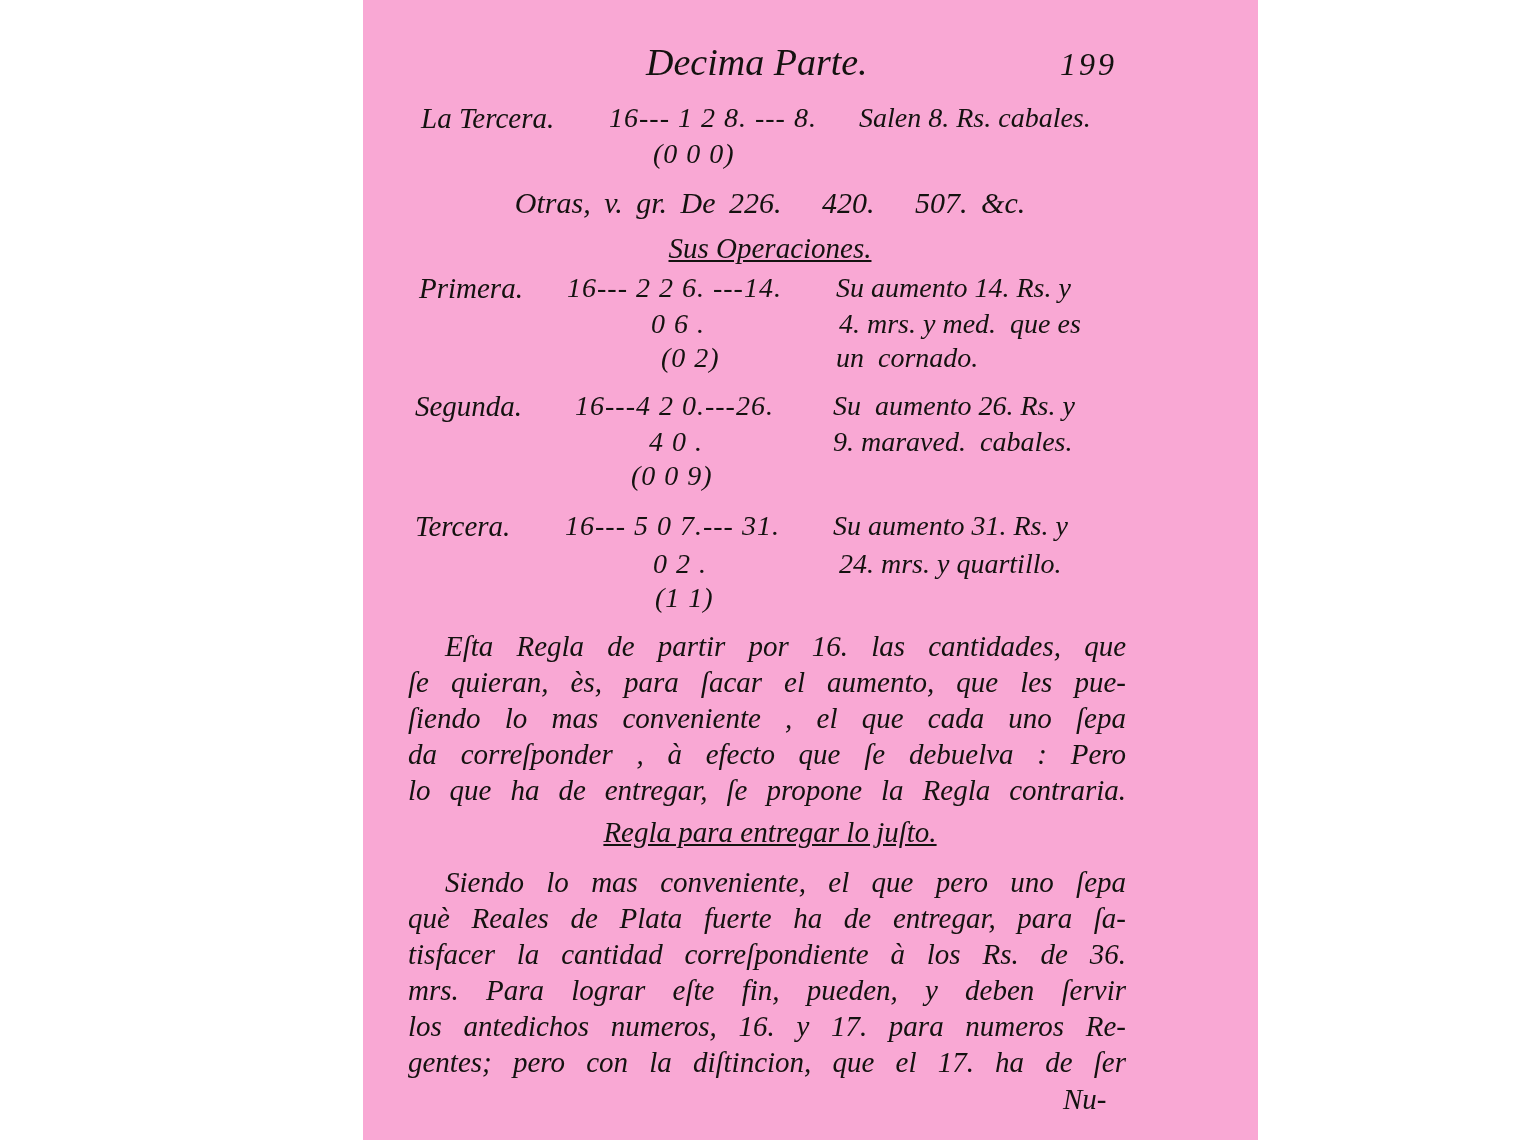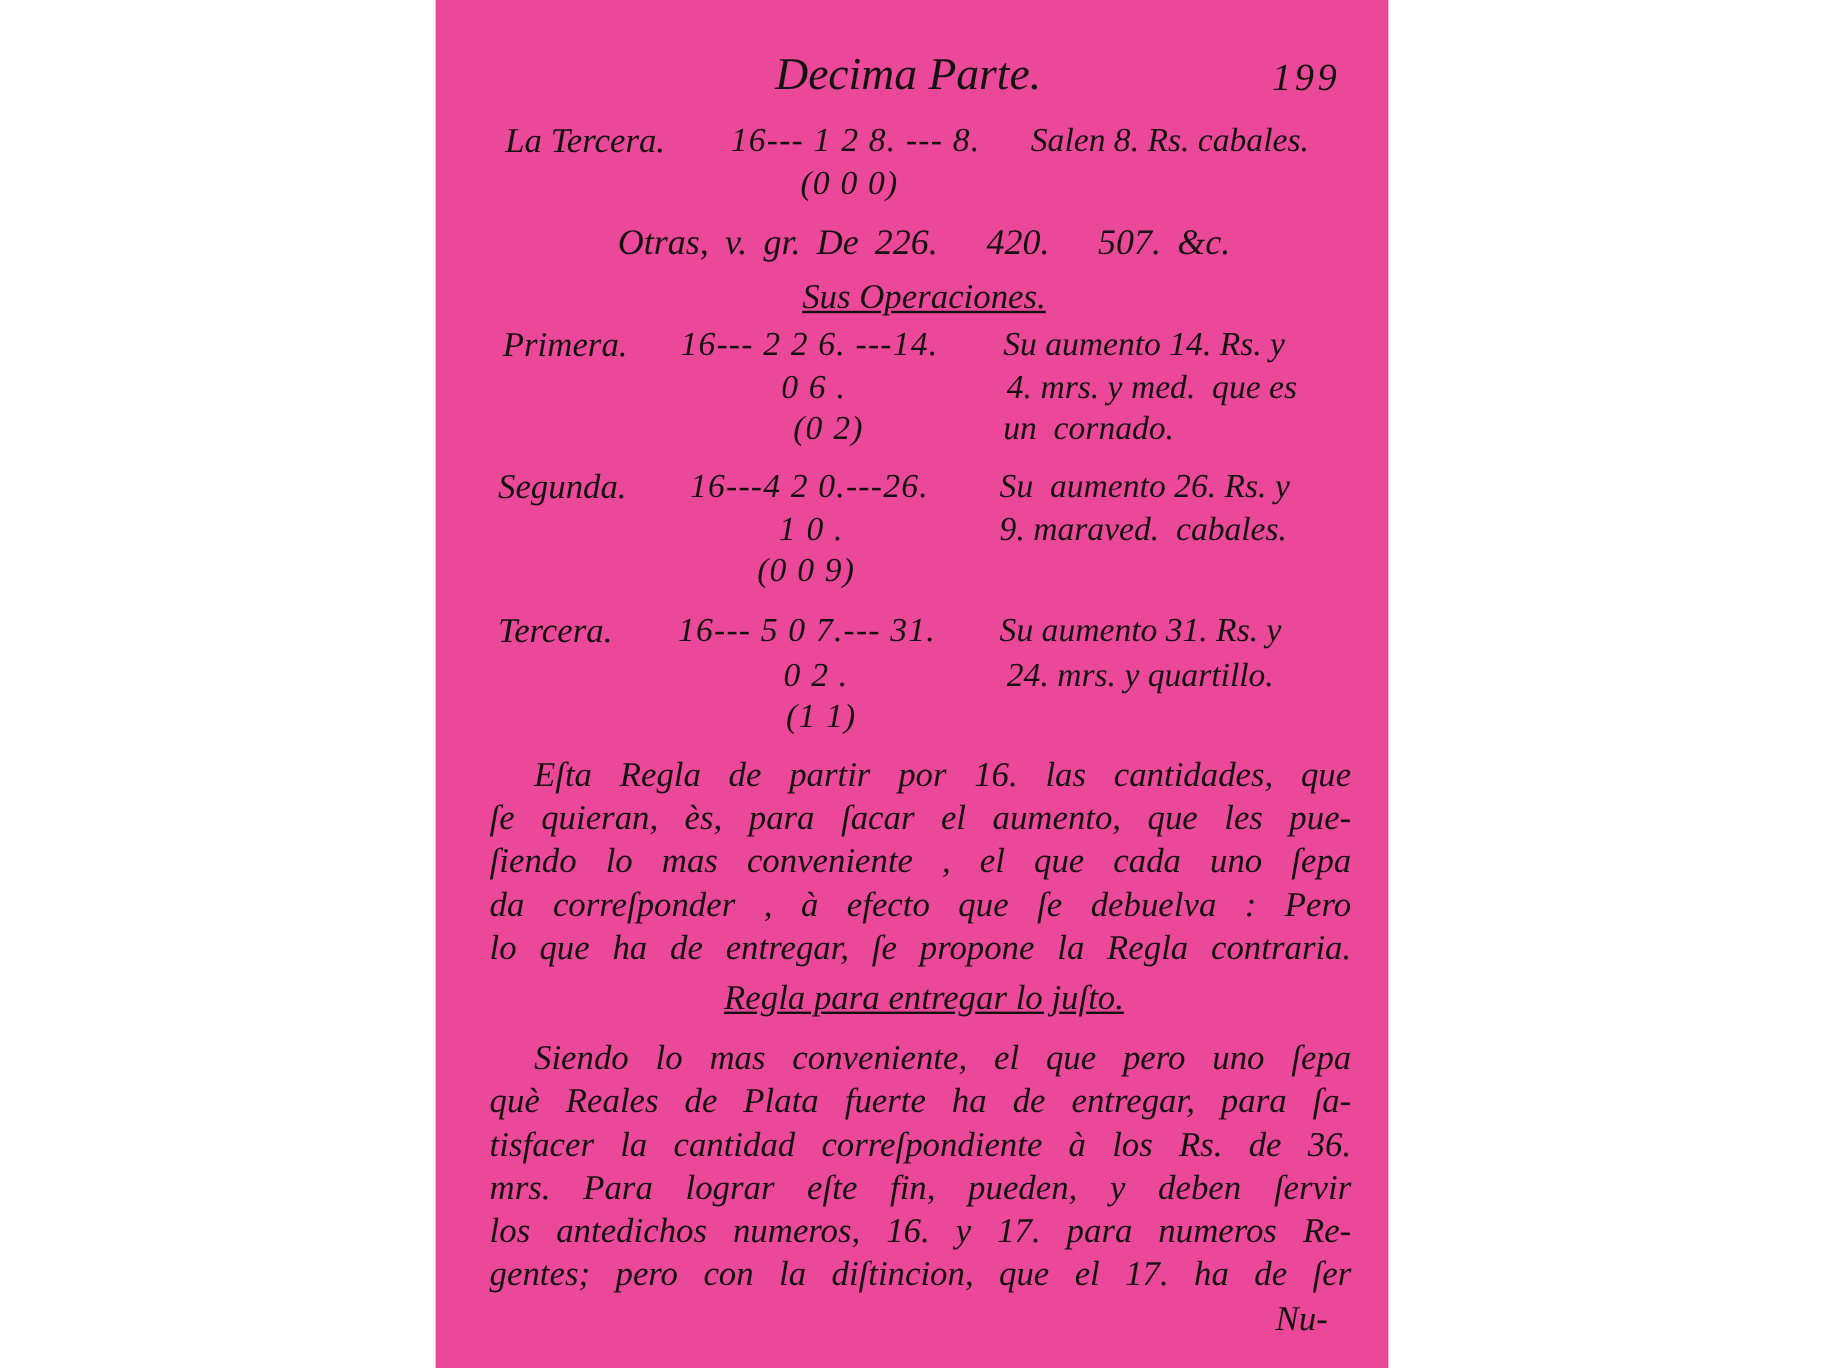--- a/index.html
+++ b/index.html
@@ -1,22 +1,22 @@
 <!DOCTYPE html>
 <html><head>
   <meta charset="utf-8">
   <style>
     html, body { margin: 0; padding: 0; }
     body {
       width: 1540px; height: 1140px; background: #ffffff; position: relative; overflow: hidden;
       font-family: "Liberation Serif", "DejaVu Serif", serif; color: #141210;
     }
     .page {
-      position: absolute; left: 363px; top: 0; width: 794px; height: 1140px;
-      background: #ec4899;
+      position: absolute; left: 363px; top: 0; width: 895px; height: 1140px;
+      background: #f9a8d4;
     }
     .abs { position: absolute; white-space: nowrap; font-style: italic; }
     .header-title { left: 283px; top: 40px; font-size: 38px; font-style: italic; }
     .page-num { left: 697px; top: 46px; font-size: 32px; letter-spacing: 3px; }
     .row-label { font-size: 29px; }
     .calc { font-size: 28px; letter-spacing: 1px; }
     .result { font-size: 28px; }
     .center-line { left: 0; width: 814px; text-align: center; }
     .otras { top: 186px; font-size: 30px; word-spacing: 6px; }
     .subhead { font-style: italic; font-size: 29px; text-decoration: underline; }
@@ -29,37 +29,37 @@
 <body>
 
 <div class="page">
 
   <div class="abs header-title">Decima Parte.</div>
   <div class="abs page-num">199</div>
 
   <div class="abs row-label" style="left:58px; top:102px;">La Tercera.</div>
   <div class="abs calc" style="left:246px; top:102px;">16--- 1 2 8. --- 8.</div>
   <div class="abs result" style="left:496px; top:102px;">Salen 8. Rs. cabales.</div>
-  <div class="abs calc" style="left:304px; top:138px;text-align:center;">(0 0 0)</div>
+  <div class="abs calc" style="left:290px; top:138px;text-align:center;">(0 0 0)</div>
 
   <div class="abs center-line otras" style="white-space:pre;">Otras, v. gr. De 226.   420.   507. &amp;c.</div>
 
   <div class="abs center-line subhead" style="top:232px;">Sus Operaciones.</div>
 
   <div class="abs row-label" style="left:56px; top:272px;">Primera.</div>
   <div class="abs calc" style="left:204px; top:272px;">16--- 2 2 6. ---14.</div>
   <div class="abs calc" style="left:288px; top:308px;">0 6 .</div>
   <div class="abs calc" style="left:298px; top:342px;">(0 2)</div>
   <div class="abs result" style="left:473px; top:272px;">Su aumento 14. Rs. y</div>
   <div class="abs result" style="left:476px; top:308px; white-space:pre;">4. mrs. y med.  que es</div>
   <div class="abs result" style="left:473px; top:342px; white-space:pre;">un  cornado.</div>
 
   <div class="abs row-label" style="left:52px; top:390px;">Segunda.</div>
   <div class="abs calc" style="left:212px; top:390px;">16---4 2 0.---26.</div>
-  <div class="abs calc" style="left:286px; top:426px;">1 0 .</div>
+  <div class="abs calc" style="left:286px; top:426px;">4 0 .</div>
   <div class="abs calc" style="left:268px; top:460px;">(0 0 9)</div>
   <div class="abs result" style="left:470px; top:390px; white-space:pre;">Su  aumento 26. Rs. y</div>
   <div class="abs result" style="left:470px; top:426px; white-space:pre;">9. maraved.  cabales.</div>
 
   <div class="abs row-label" style="left:52px; top:510px;">Tercera.</div>
   <div class="abs calc" style="left:202px; top:510px;">16--- 5 0 7.--- 31.</div>
   <div class="abs calc" style="left:290px; top:548px;">0 2 .</div>
   <div class="abs calc" style="left:292px; top:582px;">(1 1)</div>
   <div class="abs result" style="left:470px; top:510px;">Su aumento 31. Rs. y</div>
   <div class="abs result" style="left:476px; top:548px;">24. mrs. y quartillo.</div>

